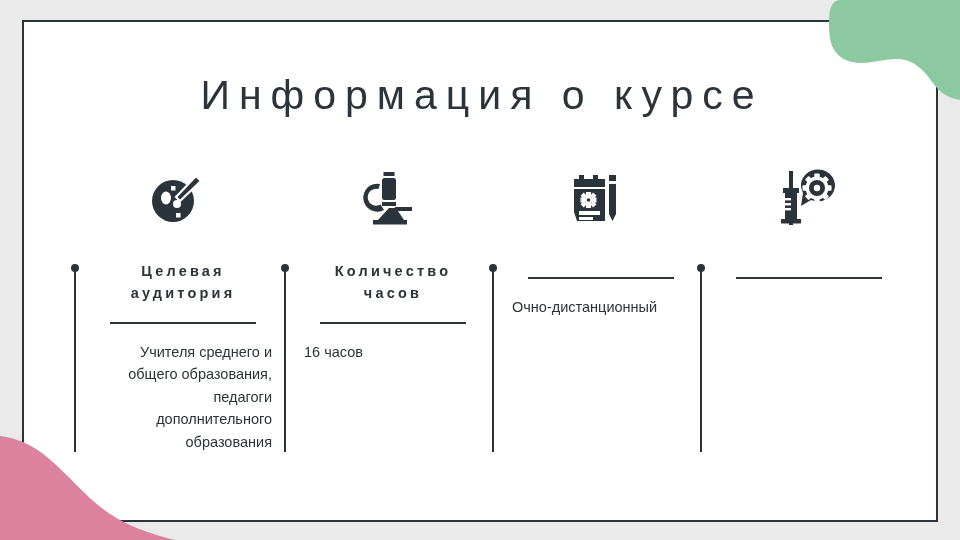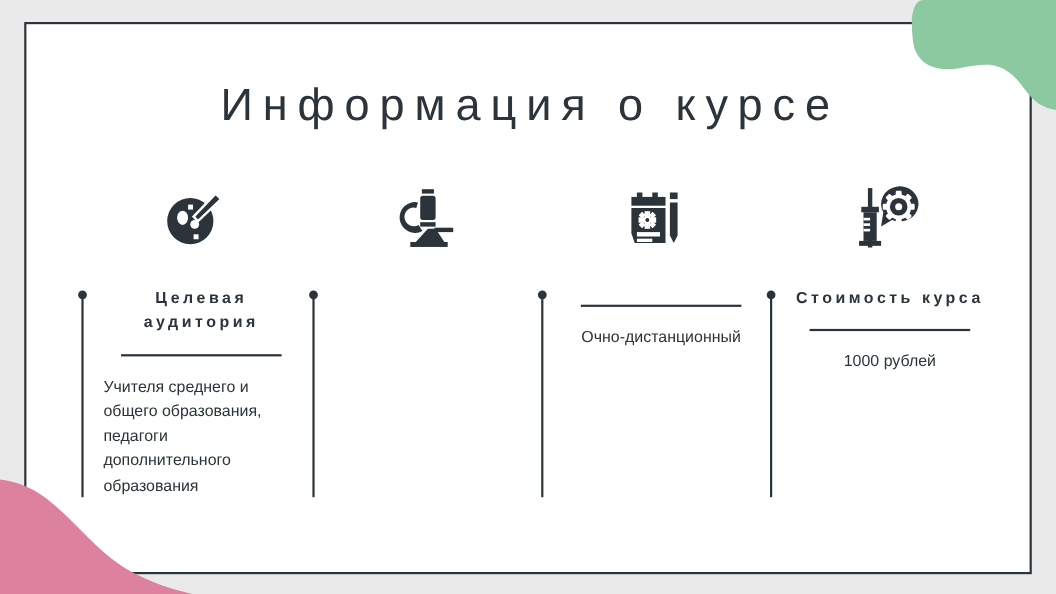--- a/index.html
+++ b/index.html
@@ -125,23 +125,23 @@
     height: 2px;
     background: #2b343a;
     margin: 17px auto 0 auto;
     width: 146px;
   }
   .col-text {
     margin-top: 17px;
     font-size: 14.5px;
     color: #2b343a;
     line-height: 1.55;
-    text-align: center;
-  }
-  .col-text.left { text-align: left; }
+    text-align: left;
+  }
+  .col-text.left { text-align: right; }
 </style>
 </head>
 <body>
 
 <div id="slide">
 
   <div id="panel">
 
     <div id="title">Информация о курсе</div>
 
@@ -175,20 +175,25 @@
             <rect x="26" y="14" width="14" height="22" rx="2.5" fill="#2b343a"></rect>
             <rect x="26" y="38" width="14" height="4" fill="#2b343a"></rect>
             <path d="M24 20 a14 14 0 1 0 4 26 l-3.5 -5.5 a8.5 8.5 0 1 1 -2 -15.5 Z" fill="#2b343a"></path>
             <path d="M33 44 L22 56 L48 56 L40 44 Z" fill="#2b343a"></path>
             <rect x="17" y="56" width="34" height="4.5" fill="#2b343a"></rect>
             <rect x="39" y="43" width="17" height="4" fill="#2b343a"></rect>
           </svg>
         </div>
         <div class="divider">
           <div class="divider-dot"></div>
+        </div>
+        <div class="col-body">
+          <div class="col-head">Количество часов</div>
+          <div class="col-rule"></div>
+          <div class="col-text">16 часов</div>
         </div>
       </div>
 
       <div class="col" style="left:468px;">
         <div class="col-icon">
           <svg width="64" height="64" viewBox="0 0 64 64">
             <rect x="15" y="11" width="5" height="9" fill="#2b343a"></rect>
             <rect x="29" y="11" width="5" height="9" fill="#2b343a"></rect>
             <rect x="10" y="15" width="31" height="8" fill="#2b343a"></rect>
             <path d="M10 25 L41 25 L41 57 L13 57 L10 48 Z" fill="#2b343a"></path>
@@ -238,23 +243,21 @@
               <rect x="42.3" y="9.5" width="5.4" height="29" rx="1" transform="rotate(-45 45 24)"></rect>
             </g>
             <circle cx="45" cy="24" r="8" fill="#2b343a"></circle>
             <circle cx="45" cy="24" r="3.2" fill="#ffffff"></circle>
           </svg>
         </div>
         <div class="divider">
           <div class="divider-dot"></div>
         </div>
         <div class="col-body">
-          <div class="col-head">Стоимость курса</div>
-          <div class="col-rule"></div>
-          <div class="col-text">1000 рублей</div>
+          <div class="col-rule"></div>
         </div>
       </div>
 
     </div>
   </div>
 
   <svg class="blob" id="blob-green" viewBox="0 0 150 120">
     <path d="M150 0 L30 0 C18 0 18 20 20 38 C23 58 40 66 62 62 C84 58 96 56 110 68 C124 80 126 96 150 100 Z" fill="#8cc9a0"></path>
   </svg>
 

